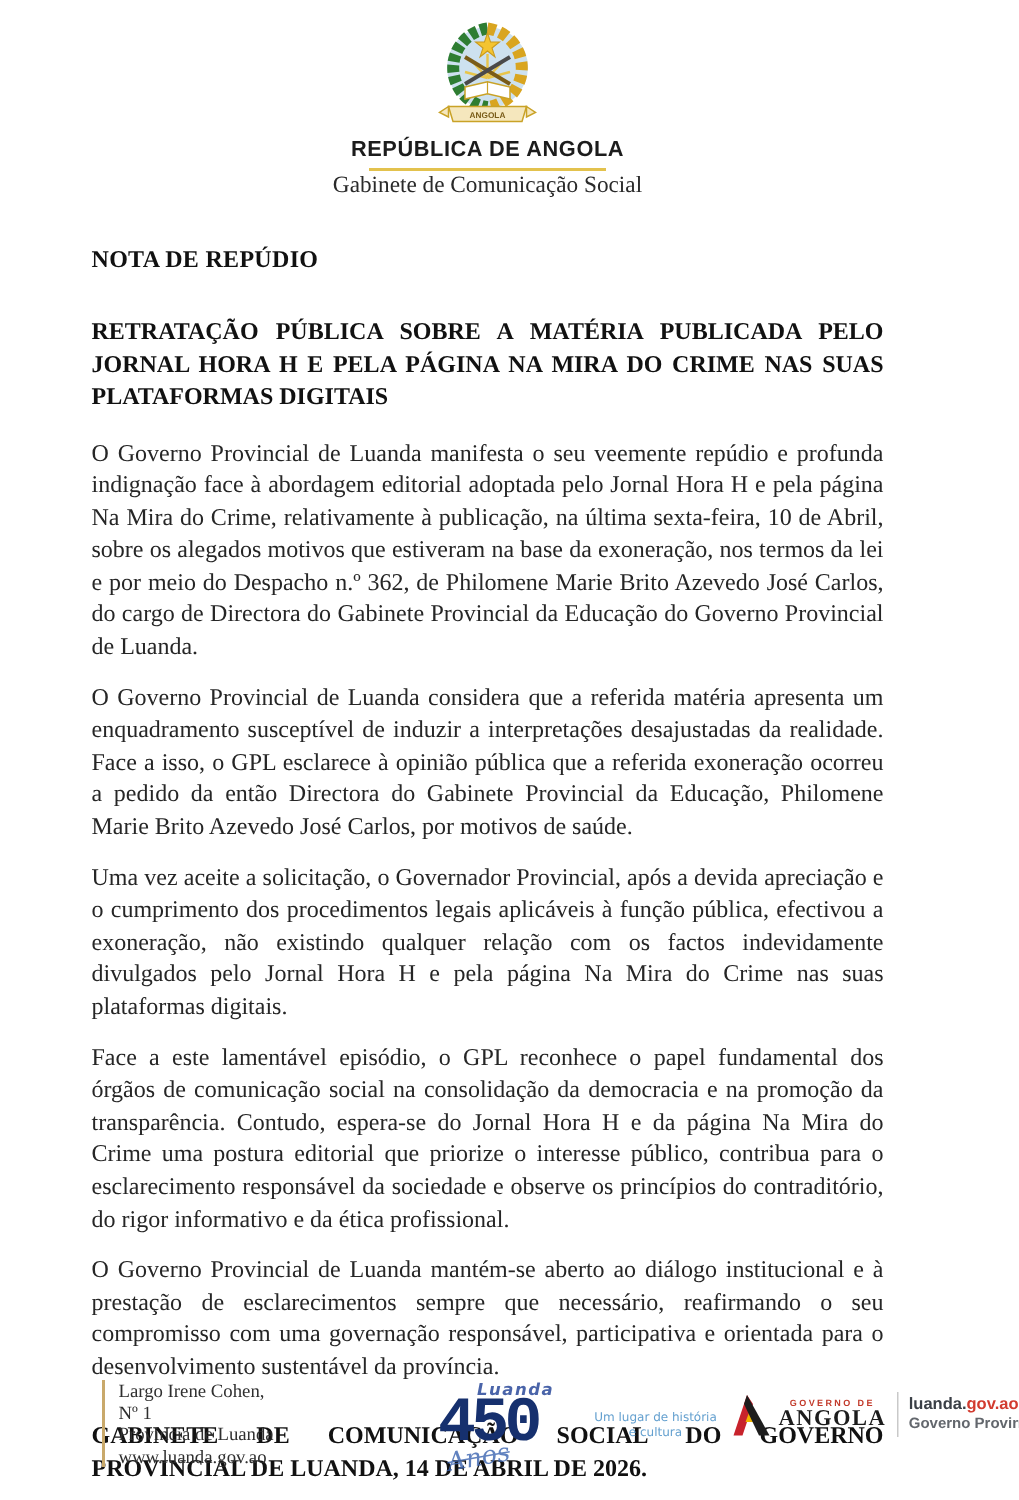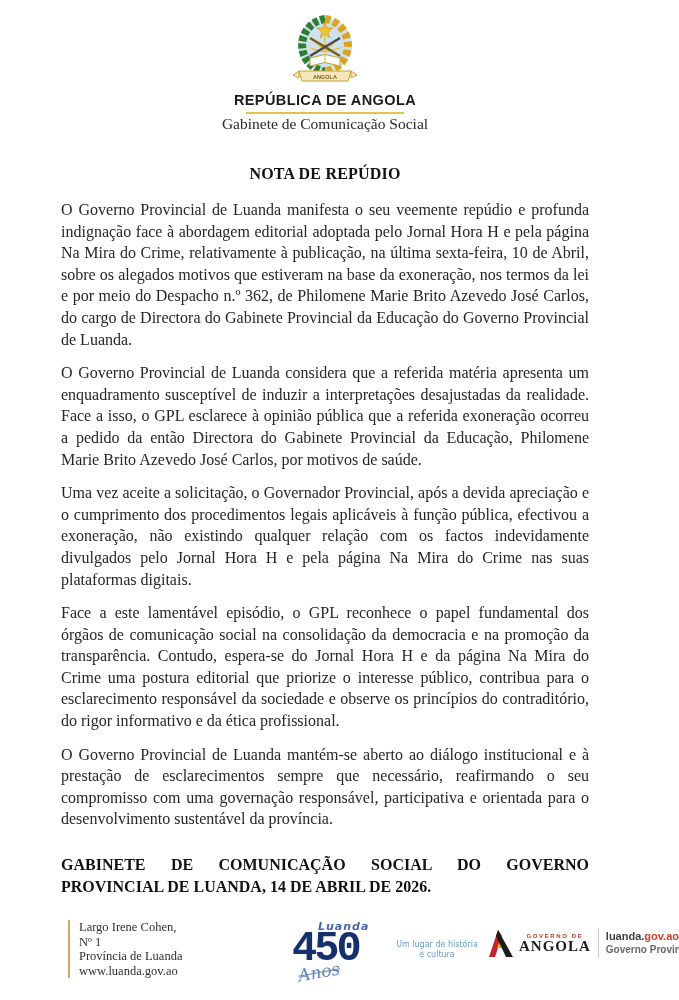--- a/index.html
+++ b/index.html
@@ -19,21 +19,21 @@
   .republic{
     font-family:"Liberation Sans", sans-serif;
     font-weight:bold;font-size:14.5px;letter-spacing:.4px;
     color:#1c1c1c;margin-top:4px;
   }
   .gold-rule{width:158px;height:2px;background:#e3c24d;margin:4px auto 0;}
   .gov-line{font-weight:bold;font-size:16.5px;color:#1c1c1c;margin-top:12px;}
   .office-line{font-size:15.5px;color:#2a2a2a;margin-top:1px;}
   
   .doc-title{
-    text-align:center;font-weight:bold;font-size:16px;
+    font-weight:bold;font-size:16px;
     color:#111;margin-top:32px;letter-spacing:.2px;
   }
   .doc-subtitle{
     font-weight:bold;font-size:16px;color:#111;
     text-align:justify;line-height:21.5px;margin-top:28px;
   }
   .body-text p{
     font-size:16px;line-height:21.6px;text-align:justify;
     margin:12px 0 0 0;color:#262626;
   }
@@ -134,20 +134,21 @@
       <text x="59" y="64.5" text-anchor="middle" font-family="Liberation Sans, sans-serif" font-size="5.5" font-weight="bold" fill="#7a5c18">ANGOLA</text>
     </svg>
 
     <div class="republic">REPÚBLICA DE ANGOLA</div>
     <div class="gold-rule"></div>
     <div class="office-line">Gabinete de Comunicação Social</div>
   </div>
 
   <div class="doc-title">NOTA DE REPÚDIO</div>
 
+  <div class="doc-subtitle">RETRATAÇÃO PÚBLICA SOBRE A MATÉRIA PUBLICADA PELO JORNAL HORA H E PELA PÁGINA NA MIRA DO CRIME NAS SUAS PLATAFORMAS DIGITAIS</div>
 
   <div class="body-text">
     <p>O Governo Provincial de Luanda manifesta o seu veemente repúdio e profunda indignação face à abordagem editorial adoptada pelo Jornal Hora H e pela página Na Mira do Crime, relativamente à publicação, na última sexta-feira, 10 de Abril, sobre os alegados motivos que estiveram na base da exoneração, nos termos da lei e por meio do Despacho n.º 362, de Philomene Marie Brito Azevedo José Carlos, do cargo de Directora do Gabinete Provincial da Educação do Governo Provincial de Luanda.</p>
     <p>O Governo Provincial de Luanda considera que a referida matéria apresenta um enquadramento susceptível de induzir a interpretações desajustadas da realidade. Face a isso, o GPL esclarece à opinião pública que a referida exoneração ocorreu a pedido da então Directora do Gabinete Provincial da Educação, Philomene Marie Brito Azevedo José Carlos, por motivos de saúde.</p>
     <p>Uma vez aceite a solicitação, o Governador Provincial, após a devida apreciação e o cumprimento dos procedimentos legais aplicáveis à função pública, efectivou a exoneração, não existindo qualquer relação com os factos indevidamente divulgados pelo Jornal Hora H e pela página Na Mira do Crime nas suas plataformas digitais.</p>
     <p>Face a este lamentável episódio, o GPL reconhece o papel fundamental dos órgãos de comunicação social na consolidação da democracia e na promoção da transparência. Contudo, espera-se do Jornal Hora H e da página Na Mira do Crime uma postura editorial que priorize o interesse público, contribua para o esclarecimento responsável da sociedade e observe os princípios do contraditório, do rigor informativo e da ética profissional.</p>
     <p>O Governo Provincial de Luanda mantém-se aberto ao diálogo institucional e à prestação de esclarecimentos sempre que necessário, reafirmando o seu compromisso com uma governação responsável, participativa e orientada para o desenvolvimento sustentável da província.</p>
   </div>
 
   <div class="signoff">GABINETE DE COMUNICAÇÃO SOCIAL DO GOVERNO PROVINCIAL DE LUANDA, 14 DE ABRIL DE 2026.</div>

